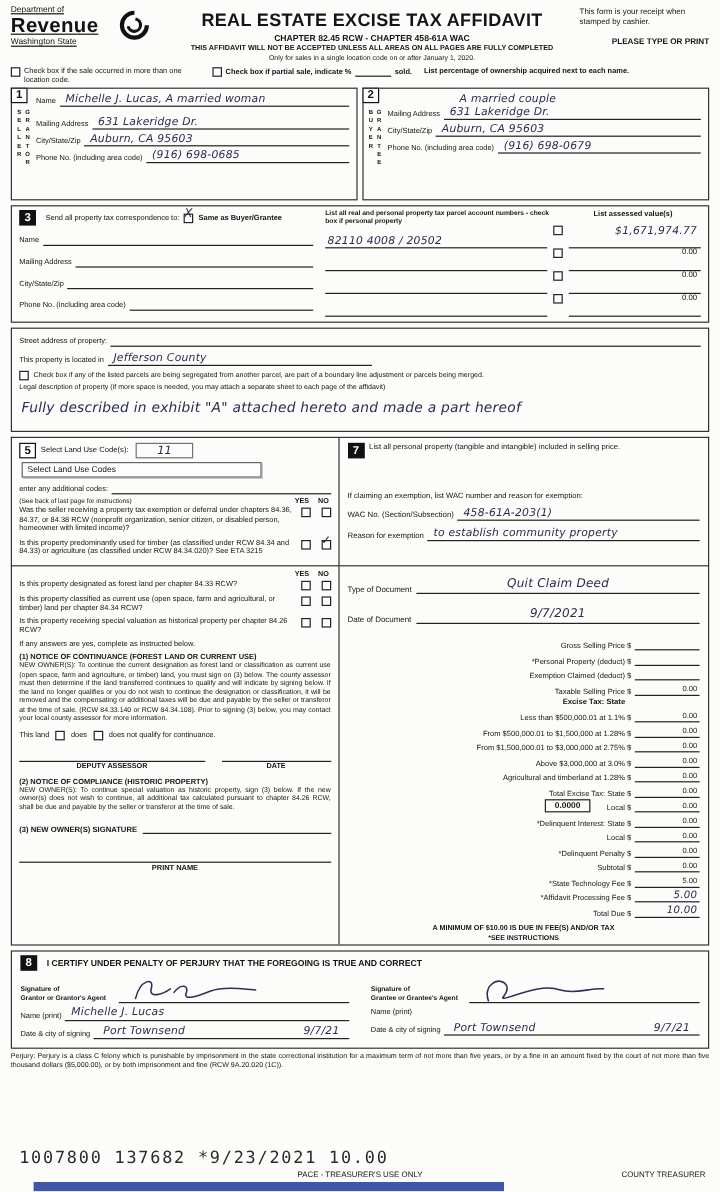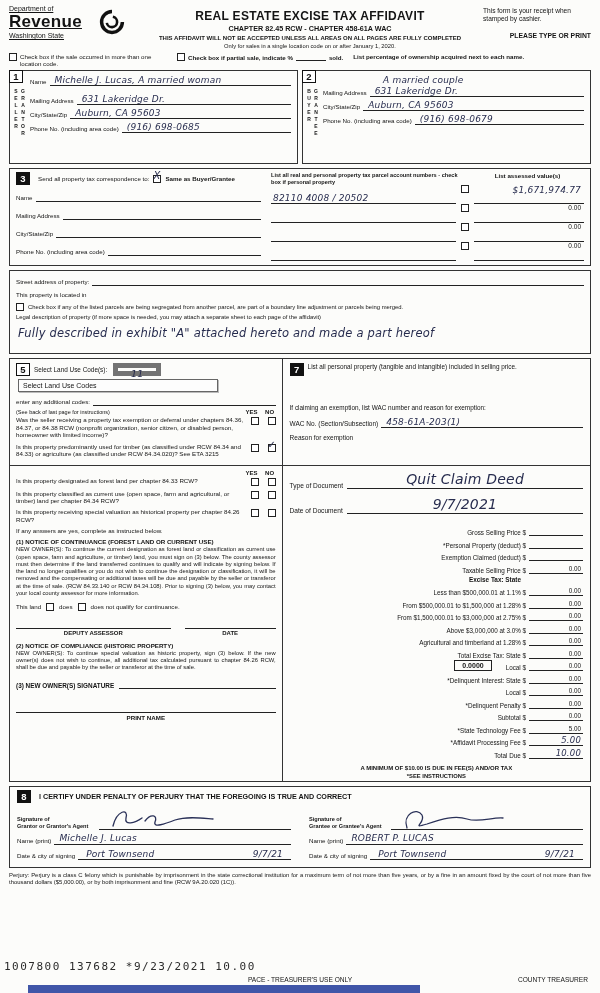--- a/index.html
+++ b/index.html
@@ -11,21 +11,21 @@
   }
   .hw { font-family:"DejaVu Sans", sans-serif; font-style:italic; color:#272c4e; letter-spacing:.2px; }
 
   
   .hdr { display:flex; align-items:flex-start; }
   .logo { width:128px; display:flex; align-items:flex-end; gap:17px;text-decoration:underline; }
   .logo-txt .l1 { font-size:7px; }
   .logo-txt .l2 { font-size:17px; font-weight:bold; letter-spacing:.3px; }
   .logo-txt .l3 { font-size:7px; }
   .hdr-c { flex:1; text-align:center; }
-  .hdr-c .t1 { font-size:12px; font-weight:bold; letter-spacing:.3px; padding-top:4px;}
+  .hdr-c .t1 { font-size:15px; font-weight:bold; letter-spacing:.3px; padding-top:4px;}
   .hdr-c .t2 { font-size:7.2px; font-weight:bold; margin-top:1px;}
   .hdr-c .t3 { font-size:6px; font-weight:bold; margin-top:2px;}
   .hdr-c .t4 { font-size:5.8px; margin-top:2px;}
   .hdr-r { width:108px; font-size:6.6px; text-align:left; line-height:1.25; padding-top:2px;}
   .hdr-r .tp { font-weight:bold; margin-top:9px; text-align:right; font-size:6.8px; white-space:nowrap;}
 
   
   .topbar { display:flex; align-items:flex-start; gap:10px; margin-top:4px; font-size:6.2px;}
   .topbar .c1 { width:158px; display:flex; gap:3px;}
   .topbar .c2 { display:flex; align-items:flex-end; gap:3px; font-weight:bold; white-space:nowrap;}
@@ -73,21 +73,21 @@
   .prop { padding:4px 6px 5px; }
   .seg { display:flex; gap:4px; font-size:5.9px; margin:4px 0 3px; align-items:center;}
   .legal-lab { font-size:5.9px; margin-bottom:2px; }
   .legal-hw { font-size:11.5px; padding:4px 2px 8px; }
 
   
   .s57 { display:flex; margin-top:4px; border:1px solid #333; border-bottom:none;}
   .s5 { width:47%; padding:4px 6px; border-right:1px solid #333; }
   .s7 { flex:1; padding:4px 7px; }
   .lu-row { display:flex; align-items:center; font-size:6.4px; }
-  .luc-box { display:inline-block; border:5px solid #737373; min-width:48px; height:13px; margin-left:6px; text-align:center;}
+  .luc-box { display:inline-block; border:1px solid #737373; min-width:48px; height:13px; margin-left:6px; text-align:center;}
   .luc-box .hw { font-size:9.5px; }
   .dropdown { border:1px solid #666; width:200px; font-size:7px; padding:2px 4px; margin:3px 0 3px 2px; background:#fdfdfd; box-shadow:1px 1px 0 #bbb;}
   .sbrow { display:flex; justify-content:space-between; align-items:flex-end; margin:2px 0 1px;}
   .seeback { font-size:5.5px; }
   .ynhead { display:flex; gap:6px; font-size:6px; font-weight:bold; }
   .ynhead span { width:12px; text-align:center; }
   .qrow { display:flex; align-items:flex-start; margin-bottom:4px; }
   .qtext { flex:1; font-size:6.2px; line-height:1.2; padding-right:5px; }
   .ynpair { display:flex; gap:9px; padding-top:1px; }
   .s7-intro { display:flex; align-items:flex-start; font-size:6.4px; }
@@ -109,21 +109,21 @@
   .sig3 { display:flex; align-items:flex-end; gap:5px; margin-top:7px; }
   .sig3 .h { font-size:6.4px; font-weight:bold; white-space:nowrap; }
   .sig3 .ln { flex:1; border-bottom:1px solid #222; height:10px; }
   .pn-line { border-bottom:1px solid #222; height:14px; margin-top:10px; }
   .pn-lab { font-size:6.2px; font-weight:bold; text-align:center; margin-top:1px; }
 
   
   .drow { display:flex; align-items:flex-end; margin-bottom:6px; }
   .dlab { font-size:6.6px; white-space:nowrap; margin-right:4px; }
   .dline { flex:1; border-bottom:1px solid #222; text-align:center; min-height:11px; }
-  .dline .hw { font-size:14px; }
+  .dline .hw { font-size:10px; }
   .fin { margin-top:10px; }
   .frow { display:flex; justify-content:flex-end; align-items:flex-end; height:12.5px; font-size:6.3px; }
   .flabel { margin-right:3px; white-space:nowrap; }
   .fval { width:54px; border-bottom:1px solid #222; text-align:right; padding-right:2px; min-height:9px;}
   .fval.hw { font-size:8.5px; }
   .fex { text-align:right; font-weight:bold; font-size:6.4px; margin:2px 62px 1px 0; }
   .ratebox { border:1px solid #222; padding:1px 7px; font-weight:bold; font-size:7px; margin-right:14px; }
   .minnote { text-align:center; font-weight:bold; font-size:6px; margin-top:6px; }
   .seeinst { text-align:center; font-weight:bold; font-size:5.8px; margin-top:2px; }
 
@@ -135,21 +135,21 @@
   .sigrow { display:flex; align-items:flex-end; }
   .siglab { font-size:5.6px; line-height:1.2; width:82px; font-weight:bold;}
   .sigarea { flex:1; border-bottom:1px solid #222; position:relative; height:24px; }
   .sigarea svg { position:absolute; bottom:-3px; left:6px; }
   .s8 .fld { margin-top:4px; }
   .dtline { flex:1; border-bottom:1px solid #222; display:flex; justify-content:space-between; align-items:flex-end; padding:0 8px; min-height:11px;}
   .dtline .hw { font-size:9px; }
 
   .perjury { font-size:5.9px; line-height:1.25; margin-top:4px; text-align:justify; }
 
-  .stamp { position:absolute; left:4px; bottom:20px; font-family:"DejaVu Sans Mono", monospace; font-size:11px; letter-spacing:1.5px; color:#2b2b2b; }
+  .stamp { position:absolute; left:16px; bottom:20px; font-family:"DejaVu Sans Mono", monospace; font-size:14px; letter-spacing:1.5px; color:#2b2b2b; }
   .pace { position:absolute; bottom:10px; left:0; right:0; text-align:center; font-size:6.6px; }
   .county { position:absolute; bottom:10px; right:12px; font-size:6.6px; }
   .bluebar { position:absolute; bottom:0; left:28px; width:392px; height:8px; background:#4056a8; }
 </style>
 </head>
 <body>
 
 <div class="page">
 
   <div class="hdr">
@@ -316,20 +316,23 @@
     </div>
   </div>
 
   <div class="sect prop">
     <div class="fld">
       <span class="flab">Street address of property:</span>
       <span class="wline"></span>
     </div>
     <div class="fld" style="margin-top:5px;">
       <span class="flab">This property is located in</span>
+      <span class="wline" style="max-width:220px;">
+          <span class="hw">Jefferson County</span>
+        </span>
       <span style="flex:1;"></span>
     </div>
     <div class="seg">
       <span class="cb"></span>
       <span>Check box if any of the listed parcels are being segregated from another parcel, are part of a boundary line adjustment or parcels being merged.</span>
     </div>
     <div class="legal-lab">Legal description of property (if more space is needed, you may attach a separate sheet to each page of the affidavit)</div>
     <div class="legal-hw hw">Fully described in exhibit "A" attached hereto and made a part hereof</div>
   </div>
 
@@ -378,20 +381,23 @@
       <div class="s7-gap"></div>
       <div class="exi">If claiming an exemption, list WAC number and reason for exemption:</div>
       <div class="fld">
         <span class="flab" style="font-size:6.5px;">WAC No. (Section/Subsection)</span>
         <span class="wline">
             <span class="hw">458-61A-203(1)</span>
           </span>
       </div>
       <div class="fld" style="margin-top:6px;">
         <span class="flab" style="font-size:6.5px;">Reason for exemption</span>
+        <span class="wline">
+            <span class="hw">to establish community property</span>
+          </span>
       </div>
     </div>
   </div>
 
   <div class="mid2">
     <div class="m2l">
       <div class="sbrow" style="margin-top:0;">
         <span></span>
         <span class="ynhead">
           <span>YES</span>
@@ -584,23 +590,20 @@
             <span>Grantee or Grantee's Agent</span>
           </span>
           <span class="sigarea">
             <svg class="sig" width="130" height="26" viewBox="0 0 130 26">
               <path d="M10 22 C 5 8, 20 1, 25 9 C 29 17, 13 23, 30 18 C 45 13, 58 9, 70 13 C 82 17, 95 11, 106 12" fill="none" stroke="#2a3158" stroke-width="1.3" stroke-linecap="round"></path>
             </svg>
           </span>
         </div>
         <div class="fld">
           <span class="flab">Name (print)</span>
-          <span class="wline">
-              <span class="hw">ROBERT P. LUCAS</span>
-            </span>
         </div>
         <div class="fld">
           <span class="flab">Date &amp; city of signing</span>
           <span class="dtline">
             <span class="hw">Port Townsend</span>
             <span class="hw">9/7/21</span>
           </span>
         </div>
       </div>
     </div>

